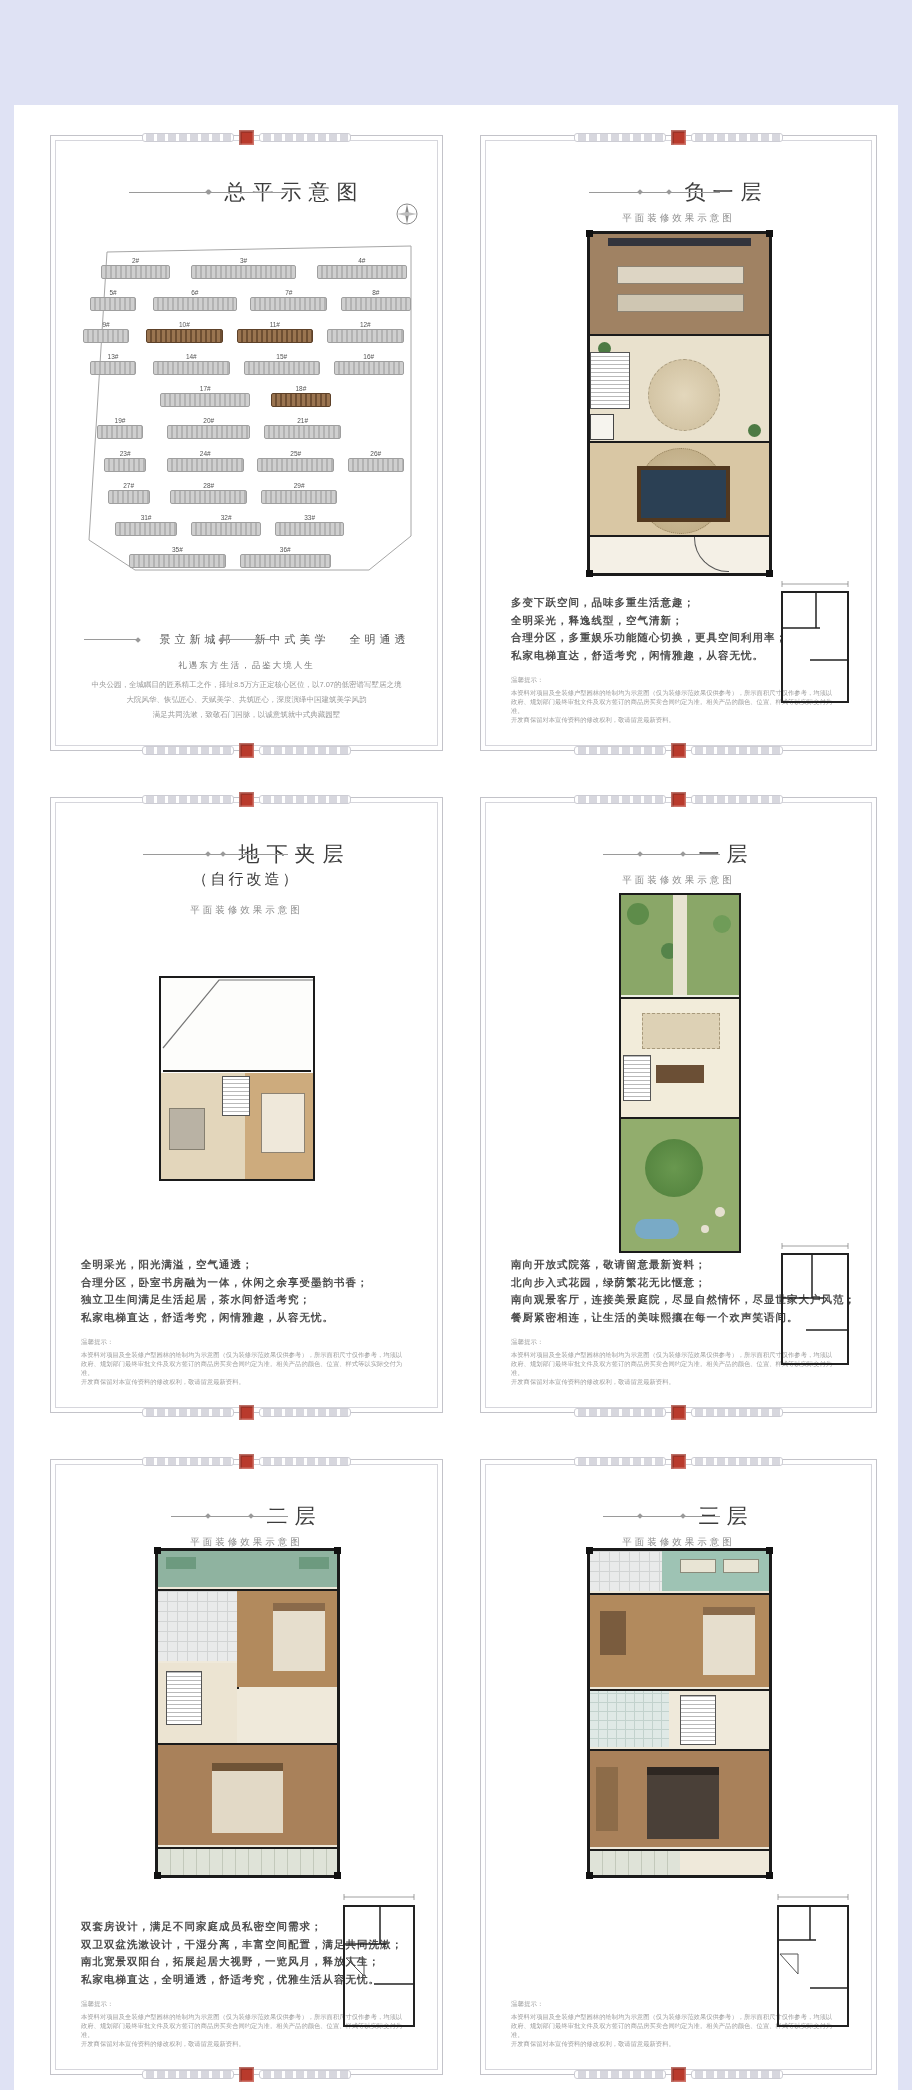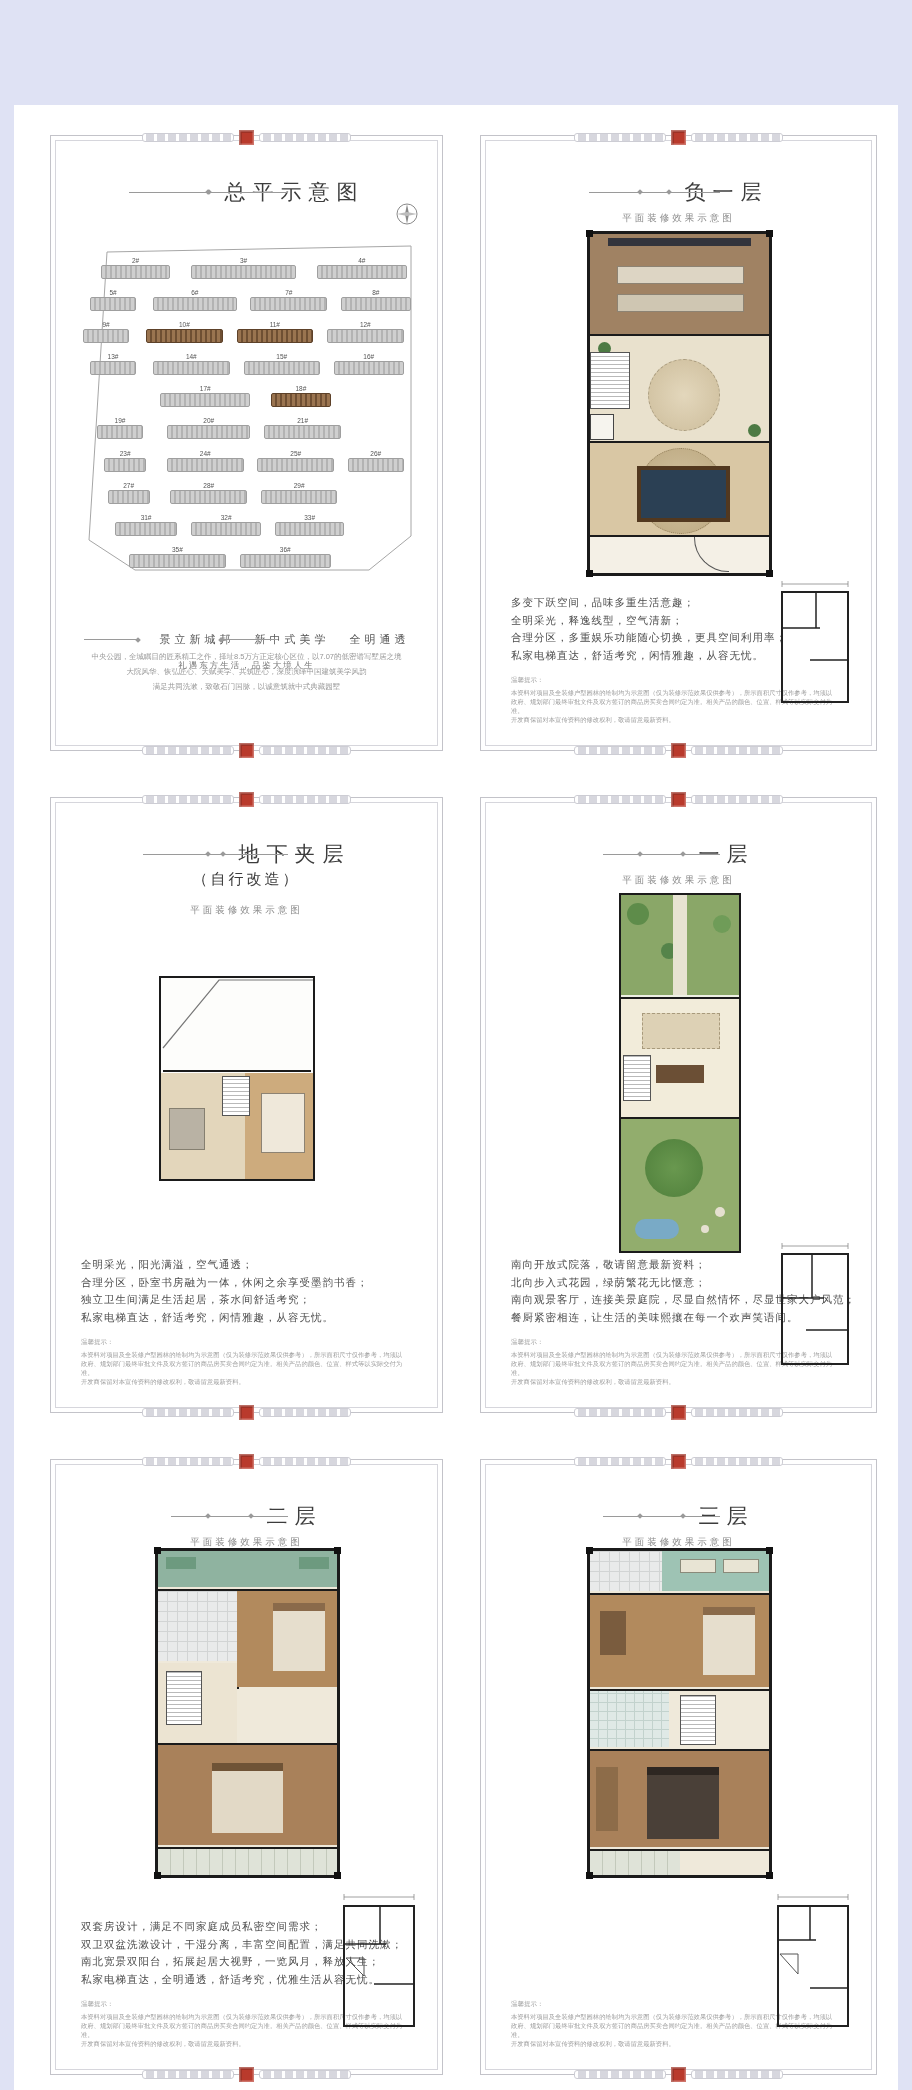--- a/index.html
+++ b/index.html
@@ -20,39 +20,39 @@
 
   .title-row{position:absolute;left:0;right:0;top:42px;display:flex;align-items:center;justify-content:center;gap:14px;}
   .panel-title{margin:0;font-size:21px;font-weight:normal;color:#3c3c3c;letter-spacing:7px;font-family:"Liberation Serif","DejaVu Serif",serif;white-space:nowrap;}
   .title-sub2{position:absolute;left:0;right:0;top:72px;text-align:center;font-size:15px;color:#3c3c3c;letter-spacing:3px;font-family:"Liberation Serif","DejaVu Serif",serif;}
   .fl{height:1px;background:#9a9a9a;width:82px;position:relative;}
   .fl::before{content:"";position:absolute;width:4px;height:4px;background:#9a9a9a;top:-1.5px;transform:rotate(45deg);}
   .fl.l::before{right:0;} .fl.r::before{left:0;}
   .subtitle{position:absolute;left:0;right:0;text-align:center;top:76px;font-size:9.5px;color:#8a8a8a;letter-spacing:3px;}
   .subtitle.lower{top:106px;}
 
-  .desc{position:absolute;left:30px;top:458px;font-size:10.5px;line-height:17.5px;color:#4c4c4c;letter-spacing:1px;}
+  .desc{position:absolute;left:30px;top:458px;font-size:10.5px;line-height:17.5px;color:#4c4c4c;letter-spacing:1px;font-weight:bold;}
   .fineprint{position:absolute;left:30px;top:540px;width:330px;color:#9c9c9c;}
   .fineprint .fp-title{font-size:6.5px;margin-bottom:3px;}
   .fineprint .fp-line{font-size:6.3px;line-height:9px;}
 
   .keyplan{position:absolute;right:20px;bottom:42px;}
 
   
   .siteplan{position:absolute;left:22px;top:104px;width:348px;height:338px;}
   .boundary{position:absolute;inset:0;}
   .bldg{position:absolute;}
   .bldg-label{font-size:6.5px;color:#555;text-align:center;line-height:7px;margin-bottom:1px;}
   .bldg-block{height:12px;border:1px solid #9f9f9f;background:repeating-linear-gradient(90deg,#cfcfcf 0 3px,#b3b3b3 3px 5px);border-radius:2px;}
   .bldg.hl .bldg-block{background:repeating-linear-gradient(90deg,#9a7450 0 3px,#6f4f33 3px 5px);border-color:#5d4129;}
   .compass{position:absolute;right:2px;top:-38px;}
   .slogan-row{position:absolute;left:0;right:0;top:496px;display:flex;align-items:center;justify-content:center;gap:20px;font-size:11px;color:#565656;letter-spacing:4px;font-family:"Liberation Serif","DejaVu Serif",serif;}
   .slogan-row .fl{width:56px;}
   .tagline{position:absolute;left:0;right:0;top:524px;text-align:center;font-size:8.5px;color:#787878;letter-spacing:2px;}
-  .intro{position:absolute;left:0;right:0;top:513px;text-align:center;font-size:7.5px;line-height:15px;color:#979797;}
+  .intro{position:absolute;left:0;right:0;top:541px;text-align:center;font-size:7.5px;line-height:15px;color:#979797;}
 
   
   .plan{position:absolute;box-sizing:border-box;border:3px solid #1b1b1b;}
   .r{position:absolute;}
   .wallh{position:absolute;left:0;right:0;height:2px;background:#1b1b1b;}
   .wallv{position:absolute;top:0;bottom:0;width:2px;background:#1b1b1b;}
   .pcol{position:absolute;width:7px;height:7px;background:#111;}
   .stairs{position:absolute;background:repeating-linear-gradient(0deg,#fff 0 3px,#b9b9b9 3px 4px);border:1px solid #555;}
   .circle{position:absolute;border-radius:50%;}
 </style>

